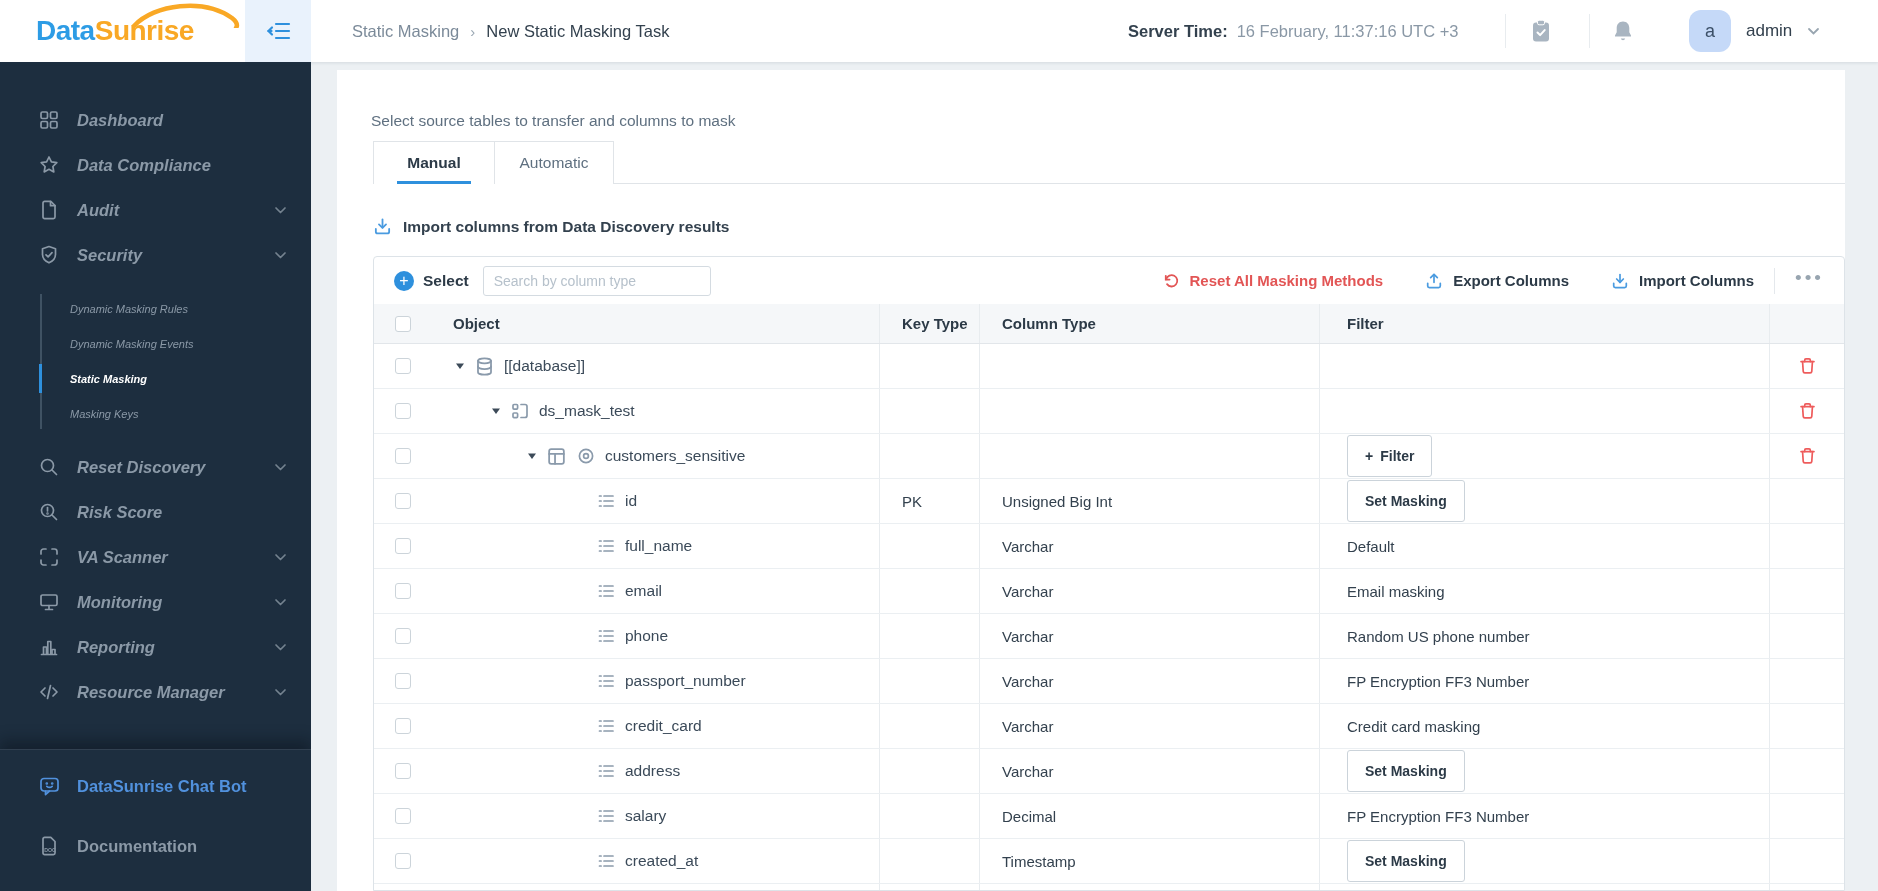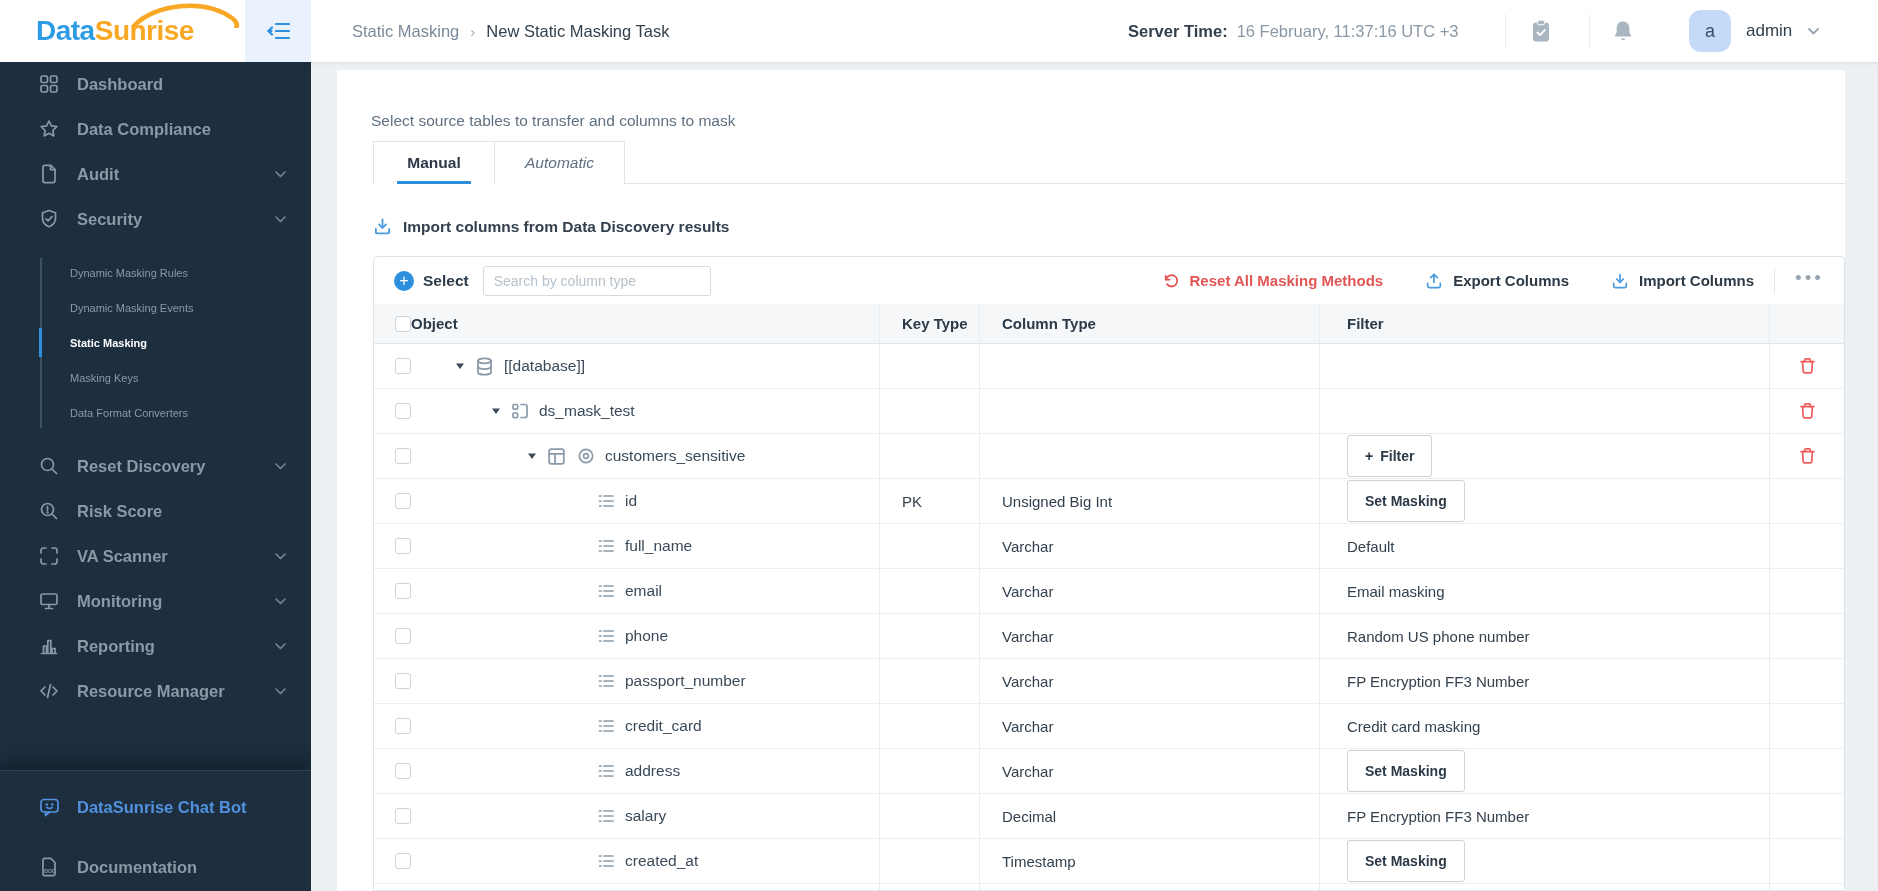--- a/index.html
+++ b/index.html
@@ -25,45 +25,45 @@
   .top-div{position:absolute;top:14px;width:1px;height:34px;background:#e8ecef;}
   .top-ic{position:absolute;top:0;height:62px;width:48px;display:flex;align-items:center;justify-content:center;cursor:pointer;color:#a9b5c1;}
   .userbox{position:absolute;left:1689px;top:0;height:62px;display:flex;align-items:center;gap:15px;cursor:pointer;}
   .avatar{width:42px;height:42px;border-radius:12px;background:#c5d9f8;display:flex;align-items:center;justify-content:center;
     font-size:18px;color:#3c5068;}
   .uname{font-size:17px;color:#33414e;}
   .uchev{color:#98a5b0;}
 
   
   .sidebar{position:absolute;left:0;top:62px;width:311px;height:829px;background:#1d2e3f;overflow:hidden;}
-  .nav{}
+  .nav{padding-top:36px;font-style:italic;}
   .sb-item{height:45px;display:flex;align-items:center;padding-left:38px;cursor:pointer;
     color:#8b99a7;font-size:16.5px;font-weight:600;position:relative;}
   .sb-item .sb-icon{width:23px;height:23px;margin-right:16px;flex:none;}
   .sb-item .sb-chev{margin-left:auto;margin-right:24px;color:#74828f;}
   .sb-item.active{background:#1173d2;color:#fff;}
   .sb-item.active .sb-chev{color:#d7e7f7;}
   .submenu{position:relative;padding:13px 0 14px;}
   .subline{position:absolute;left:40px;top:16px;bottom:16px;width:2px;background:rgba(130,148,165,.35);}
   .sub-item{height:35px;display:flex;align-items:center;padding-left:70px;font-size:11px;color:#8b99a7;cursor:pointer;position:relative;}
   .sub-item.active{color:#fff;font-weight:700;}
   .sub-item.active::before{content:"";position:absolute;left:39px;top:3px;bottom:3px;width:3px;background:#2e90dd;}
-  .sb-footer{position:absolute;left:0;bottom:0;width:311px;height:121px;background:#1d2e3f;
+  .sb-footer{position:absolute;left:0;bottom:0;width:311px;height:142px;background:#1d2e3f;
     border-top:1px solid rgba(255,255,255,.09);box-shadow:0 -8px 14px rgba(8,16,24,.45);padding-top:14px;}
   .sb-footer .sb-item{margin-bottom:15px;}
   .sb-item.hl{color:#5191dd;font-weight:700;}
 
   
   .card{position:absolute;left:337px;top:70px;width:1508px;height:821px;background:#fff;}
   .section-label{position:absolute;left:34px;top:42px;font-size:15.5px;color:#5f7080;}
   .tabs-row{position:absolute;left:36px;right:0;top:71px;height:43px;border-bottom:1px solid #e0e4e8;display:flex;}
   .tab{height:43px;display:flex;align-items:center;justify-content:center;border:1px solid #e0e4e8;border-bottom:none;
     font-size:15.5px;color:#5f7080;cursor:pointer;position:relative;background:#fff;}
   .tab.t0{width:121px;border-right:none;}
-  .tab.t1{width:131px;font-style:italic;}
+  .tab.t1{width:120px;}
   .tab.active{color:#2c3a47;font-weight:700;}
   .tab.active::after{content:"";position:absolute;left:23px;right:23px;bottom:0;height:3px;background:#2e90dd;}
   .import-link{position:absolute;left:36px;top:147px;display:flex;align-items:center;gap:11px;cursor:pointer;}
   .import-link .il-label{font-size:15.5px;font-weight:700;color:#33414e;}
   .import-link .il-icon{color:#4a9be0;}
 
   
   .tbox{position:absolute;left:36px;right:0;top:186px;bottom:0;border:1px solid #dde3e8;
     border-radius:4px 4px 0 0;background:#fff;overflow:hidden;}
   .toolbar{height:47px;display:flex;align-items:center;padding:0 20px 0 20px;}
@@ -83,21 +83,21 @@
   .tb-more{color:#98a5b0;font-size:19px;letter-spacing:3px;cursor:pointer;line-height:0;padding-bottom:6px;}
 
   .grid{display:grid;grid-template-columns:505px 100px 340px 450px 1fr;}
   .thead{height:40px;background:#f5f7f9;border-bottom:1px solid #e2e6ea;font-size:15px;font-weight:700;color:#2c3a47;}
   .trow{height:45px;background:#fff;border-bottom:1px solid #ebeff2;font-size:15px;color:#33414e;}
   .cell{display:flex;align-items:center;overflow:hidden;}
   .cell.b{border-left:1px solid #e8ecef;}
   .c-key,.c-type{padding-left:22px;}
   .c-filter{padding-left:27px;}
   .cb{width:16px;height:16px;border:1px solid #ccd4da;border-radius:3px;background:#fff;margin-left:21px;flex:none;cursor:pointer;}
-  .hlabel{}
+  .hlabel{margin-left:42px;}
   .indent{flex:none;}
   .caret{flex:none;margin-right:9px;cursor:pointer;color:#3c4a58;}
   .oicon{flex:none;margin-right:9px;color:#8a9aab;}
   .objname{color:#3b4a59;font-size:15.5px;white-space:nowrap;}
   .btn{border:1px solid #cbd3da;border-radius:3px;background:#fff;padding:12px 17px;font-size:14px;font-weight:700;
     color:#2c3a47;cursor:pointer;font-family:"Liberation Sans",sans-serif;}
   .btn .bplus{font-weight:700;margin-right:7px;}
   .c-act{justify-content:center;}
   .trash{cursor:pointer;color:#ee5c5c;}
 </style>
@@ -204,21 +204,20 @@
             <path d="M2 2l4.5 4.5L11 2"></path>
           </svg>
         </span>
       </div>
       <div class="submenu">
         <span class="subline"></span>
         <div class="sub-item">Dynamic Masking Rules</div>
         <div class="sub-item">Dynamic Masking Events</div>
         <div class="sub-item active">Static Masking</div>
         <div class="sub-item">Masking Keys</div>
-        <div class="sub-item">Data Format Converters</div>
       </div>
       <div class="sb-item">
         <span class="sb-icon">
           <svg width="22" height="22" viewBox="0 0 22 22" fill="none" stroke="currentColor" stroke-width="1.7" stroke-linecap="round" stroke-linejoin="round">
             <circle cx="9.5" cy="9.5" r="6"></circle>
             <path d="M14 14l4.5 4.5"></path>
           </svg>
         </span>
         <span class="sb-label">Reset Discovery</span>
         <span class="sb-chev">

